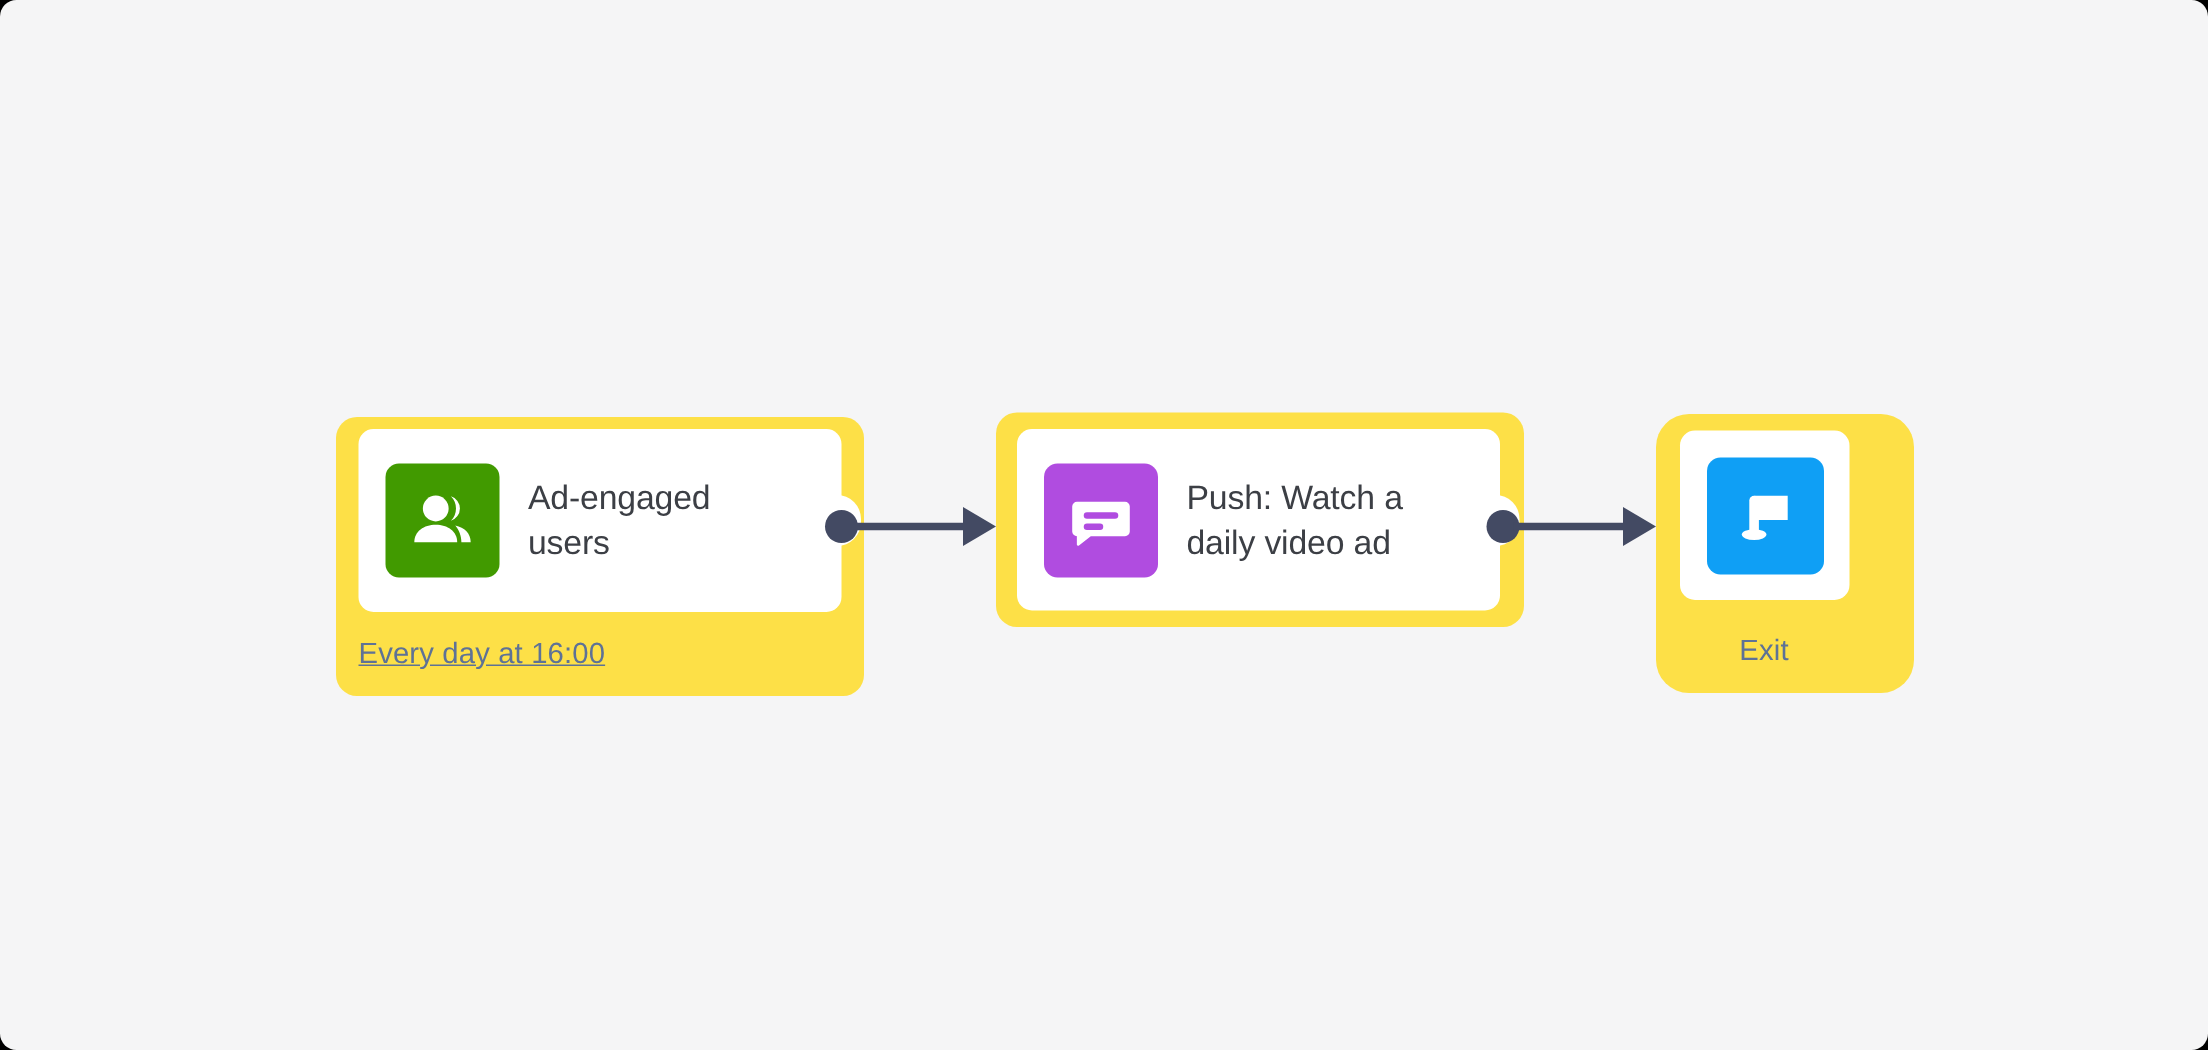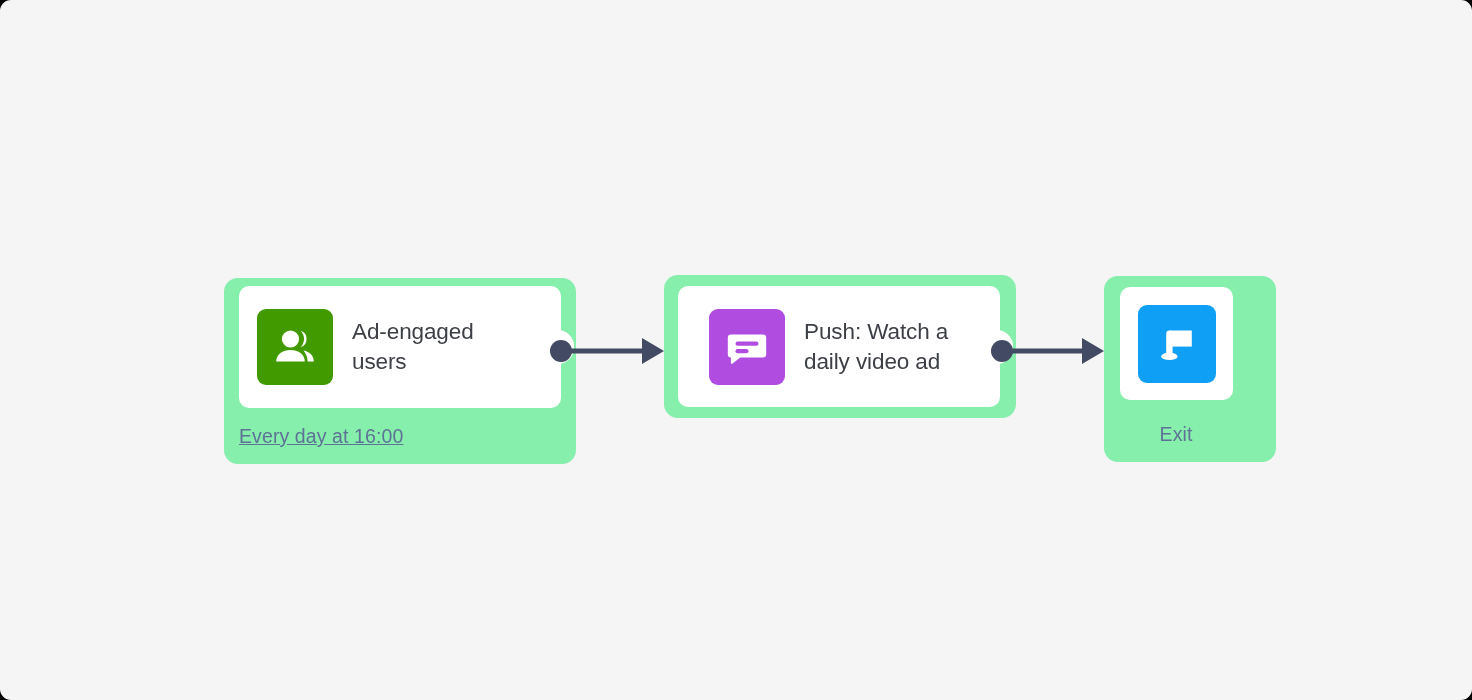--- a/index.html
+++ b/index.html
@@ -18,21 +18,21 @@
     width: 1472px;
     height: 700px;
     background: #f5f5f6;
     border-radius: 11px;
     overflow: hidden;
   }
 
   
   .node {
     position: absolute;
-    background: #86efac;
+    background: #fde047;
     border-radius: 14px;
     box-sizing: border-box;
   }
   .card {
     position: absolute;
     background: #ffffff;
     border-radius: 10px;
     box-sizing: border-box;
     display: flex;
     align-items: center;
@@ -73,26 +73,26 @@
     height: 34px;
     background: #ffffff;
     border-radius: 0 16px 16px 0;
     top: 50%;
     transform: translateY(-50%);
     right: -13px;
   }
 
   
   #node-push { left: 664px; top: 275px; width: 352px; height: 143px; }
-  #node-push .card { left: 14px; top: 11px; width: 322px; height: 121px; padding-left: 31px; }
+  #node-push .card { left: 14px; top: 11px; width: 322px; height: 121px; padding-left: 18px; }
   #node-push .icon-tile { width: 76px; height: 76px; background: #b04ce0; }
   #node-push .node-title { margin-left: 19px; }
 
   
-  #node-exit { left: 1104px; top: 276px; width: 172px; height: 186px; }
+  #node-exit { left: 1104px; top: 276px; width: 172px; height: 186px; border-radius: 22px; }
   #node-exit .card {
     left: 16px; top: 11px; width: 113px; height: 113px;
     justify-content: center;
   }
   #node-exit .icon-tile { width: 78px; height: 78px; background: #0f9ff5; }
   #node-exit .sub-label { left: 0; top: 146px; width: 144px; text-align: center; }
 
   
   .connector { position: absolute; }
   .conn-dot {

